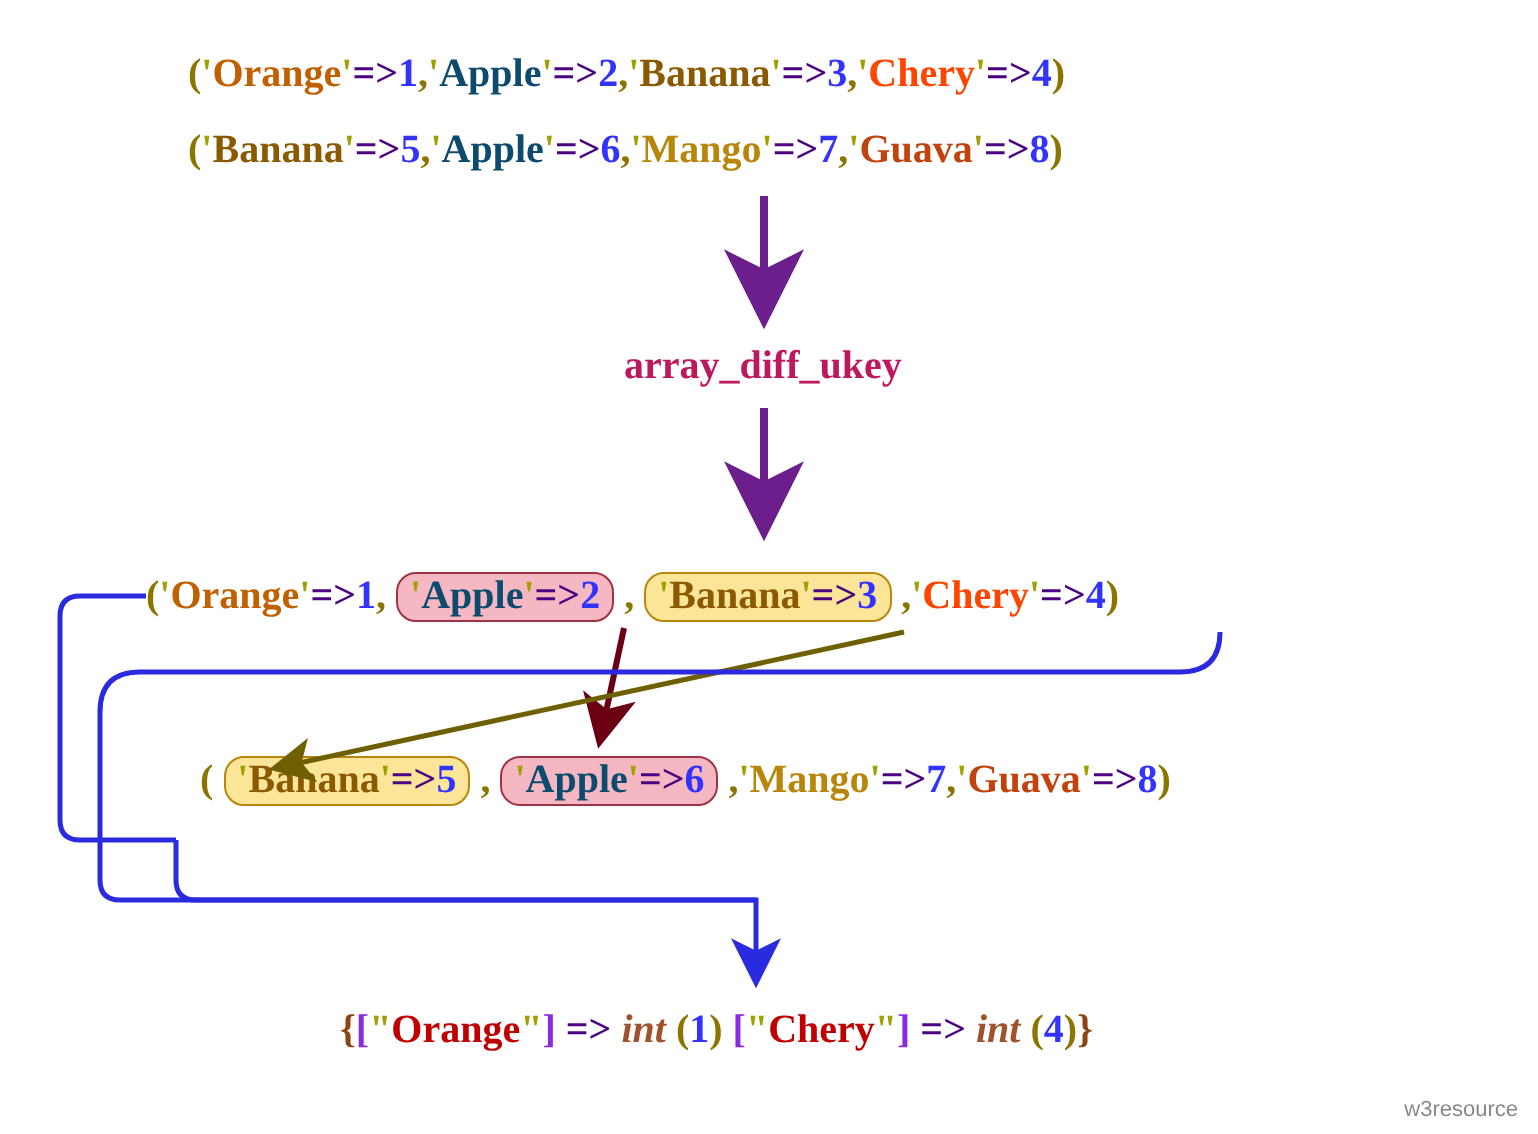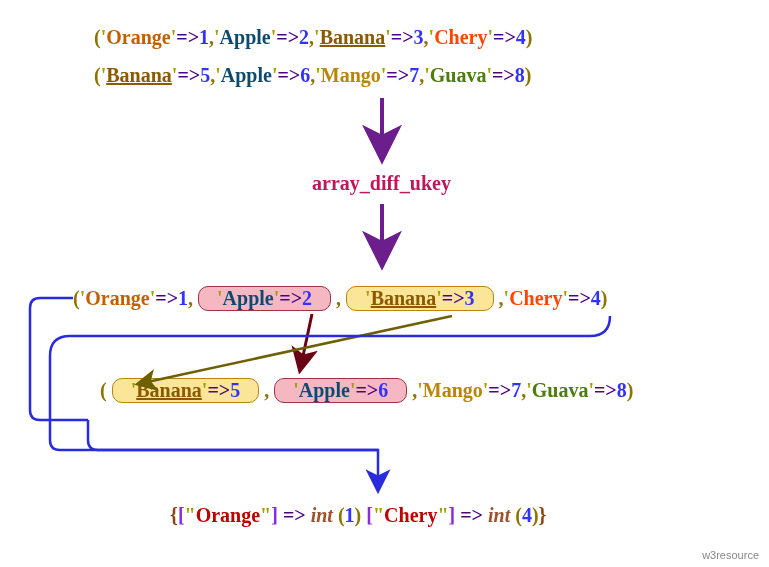--- a/index.html
+++ b/index.html
@@ -12,40 +12,40 @@
     font-weight: bold;
     font-size: 20px;
     overflow: hidden;
   }
   .row {
     position: absolute;
     white-space: nowrap;
   }
   .paren { color: #8B7500; }
   .key-orange-label { color: #C06000; }
-  .key-banana-label { color: #8B5A00; text-decoration: underline; }
+  .key-banana-label { color: #8B5A00; }
   .key-apple-label { color: #0c4a6e; }
   .key-chery-label { color: #FF4500; }
   .key-mango-label { color: #B8860B; }
-  .key-guava-label { color: #4d7c0f; }
+  .key-guava-label { color: #c2410c; }
   .arrow-op { color: #4B0082; }
   .num { color: #3333FF; }
   .comma { color: #8B7500; }
   .quote { color: #A0A000; }
 
   .fnrow {
     position: absolute;
     white-space: nowrap;
     color: #be185d;
   }
 
   .pill {
     display: inline-block;
     border-radius: 10px;
-    padding: 0 18px;
+    padding: 0 6px;
     border: 1px solid;
   }
   .pill-pink { background: #F5B8C3; border-color: #9E3346; }
   .pill-yellow { background: #FBE599; border-color: #B8860B; }
 
   .result-brace { color: #8B4513; }
   .result-bracket { color: #8A2BE2; }
   .result-key { color: #C00000; }
   .result-arrow { color: #4B0082; }
   .result-int { color: #A0522D; font-style: italic; }

